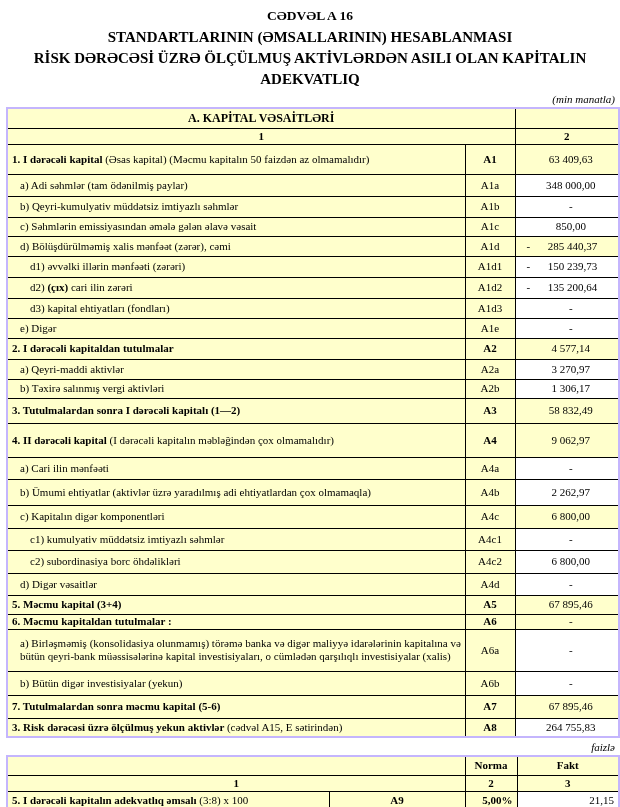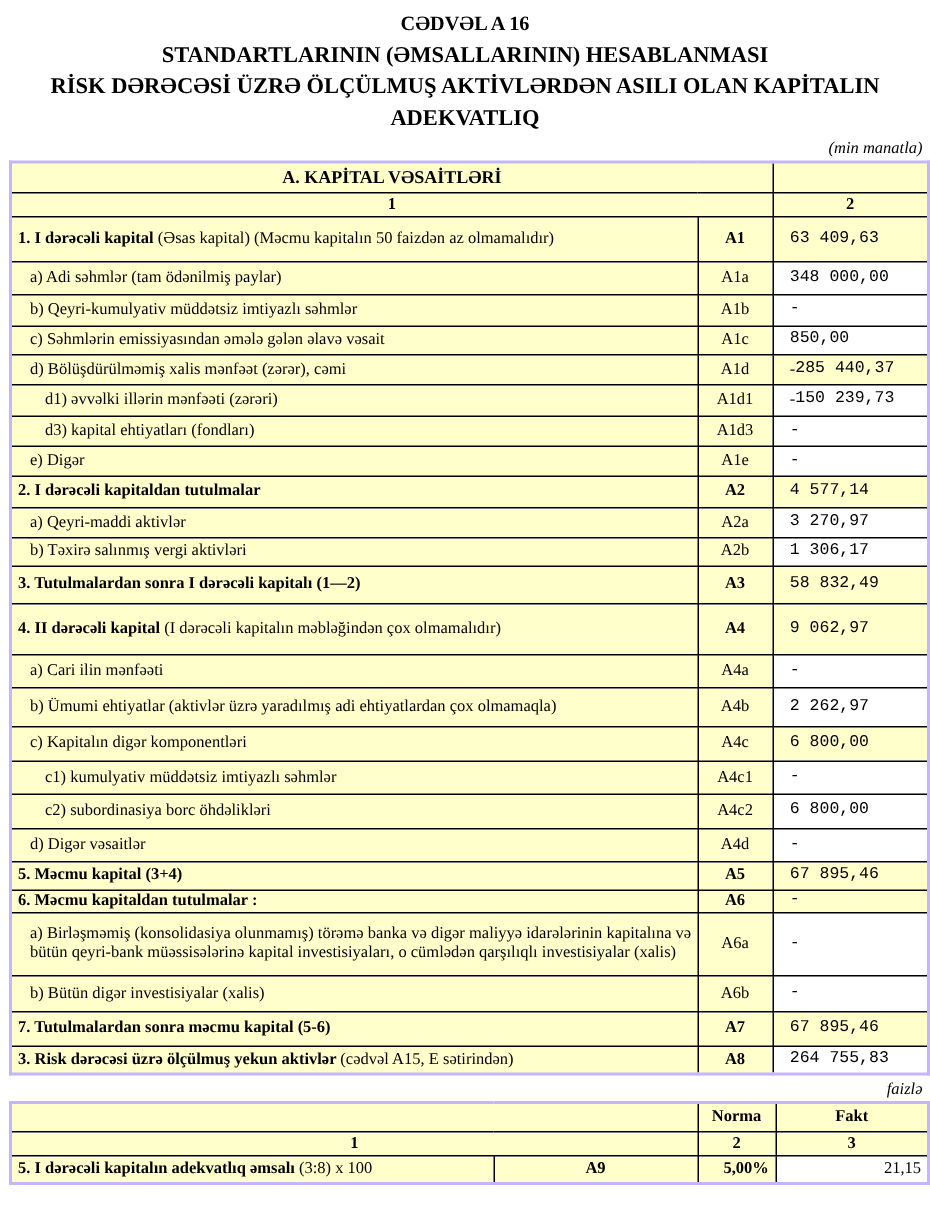--- a/index.html
+++ b/index.html
@@ -16,21 +16,21 @@
   .code{background:#FFFFCC;text-align:center;}
   .bold{font-weight:bold;}
   .i0{padding-left:4px;}
   .i1{padding-left:12px;}
   .i2{padding-left:22px;}
   .vy{background:#FFFFCC;}
   .vw{background:#FFFFFF;}
   .valcell{padding:0 3px;}
   .valwrap{display:flex;justify-content:space-between;align-items:center;width:100%;}
   .neg{padding-left:8px;}
-  .num{flex:1;text-align:left;font-family:Liberation Mono, monospace;}
+  .num{flex:1;text-align:center;}
   .norma{background:#FFFFCC;font-weight:bold;text-align:right;padding-right:4px;}
   .fakt{background:#FFFFFF;text-align:right;padding-right:4px;}
 </style>
 </head>
 <body>
 
 <div class="page">
 
   <div class="t1">CƏDVƏL A 16</div>
   <div class="t2">
@@ -109,20 +109,30 @@
         <tr style="height: 21px;">
           <td class="lbl i2"><span>d1) əvvəlki illərin mənfəəti (zərəri)</span></td>
           <td class="code">A1d1</td>
           <td class="vw valcell">
             <div class="valwrap">
               <span class="neg">-</span>
               <span class="num">150 239,73</span>
             </div>
           </td>
         </tr>
+        <tr style="height: 21px;">
+          <td class="lbl i2"><span>d2) </span><span class="bold">(çıx)</span><span> cari ilin zərəri</span></td>
+          <td class="code">A1d2</td>
+          <td class="vw valcell">
+            <div class="valwrap">
+              <span class="neg">-</span>
+              <span class="num">135 200,64</span>
+            </div>
+          </td>
+        </tr>
         <tr style="height: 20px;">
           <td class="lbl i2"><span>d3) kapital ehtiyatları (fondları)</span></td>
           <td class="code">A1d3</td>
           <td class="vw valcell">
             <div class="valwrap">
               <span class="neg"></span>
               <span class="num">-</span>
             </div>
           </td>
         </tr>
@@ -270,21 +280,21 @@
           <td class="lbl i1"><span>a)   Birləşməmiş (konsolidasiya olunmamış) törəmə banka və digər maliyyə idarələrinin kapitalına və bütün qeyri-bank müəssisələrinə kapital investisiyaları, o cümlədən qarşılıqlı investisiyalar (xalis)</span></td>
           <td class="code">A6a</td>
           <td class="vw valcell">
             <div class="valwrap">
               <span class="neg"></span>
               <span class="num">-</span>
             </div>
           </td>
         </tr>
         <tr style="height: 24px;">
-          <td class="lbl i1"><span>b)   Bütün digər investisiyalar (xalis)</span></td>
+          <td class="lbl i1"><span>b)   Bütün digər investisiyalar (yekun)</span></td>
           <td class="code">A6b</td>
           <td class="vw valcell">
             <div class="valwrap">
               <span class="neg"></span>
               <span class="num">-</span>
             </div>
           </td>
         </tr>
         <tr style="height: 23px;">
           <td class="lbl i0"><span class="bold">7. Tutulmalardan  sonra məcmu kapital (5-6)</span></td>

